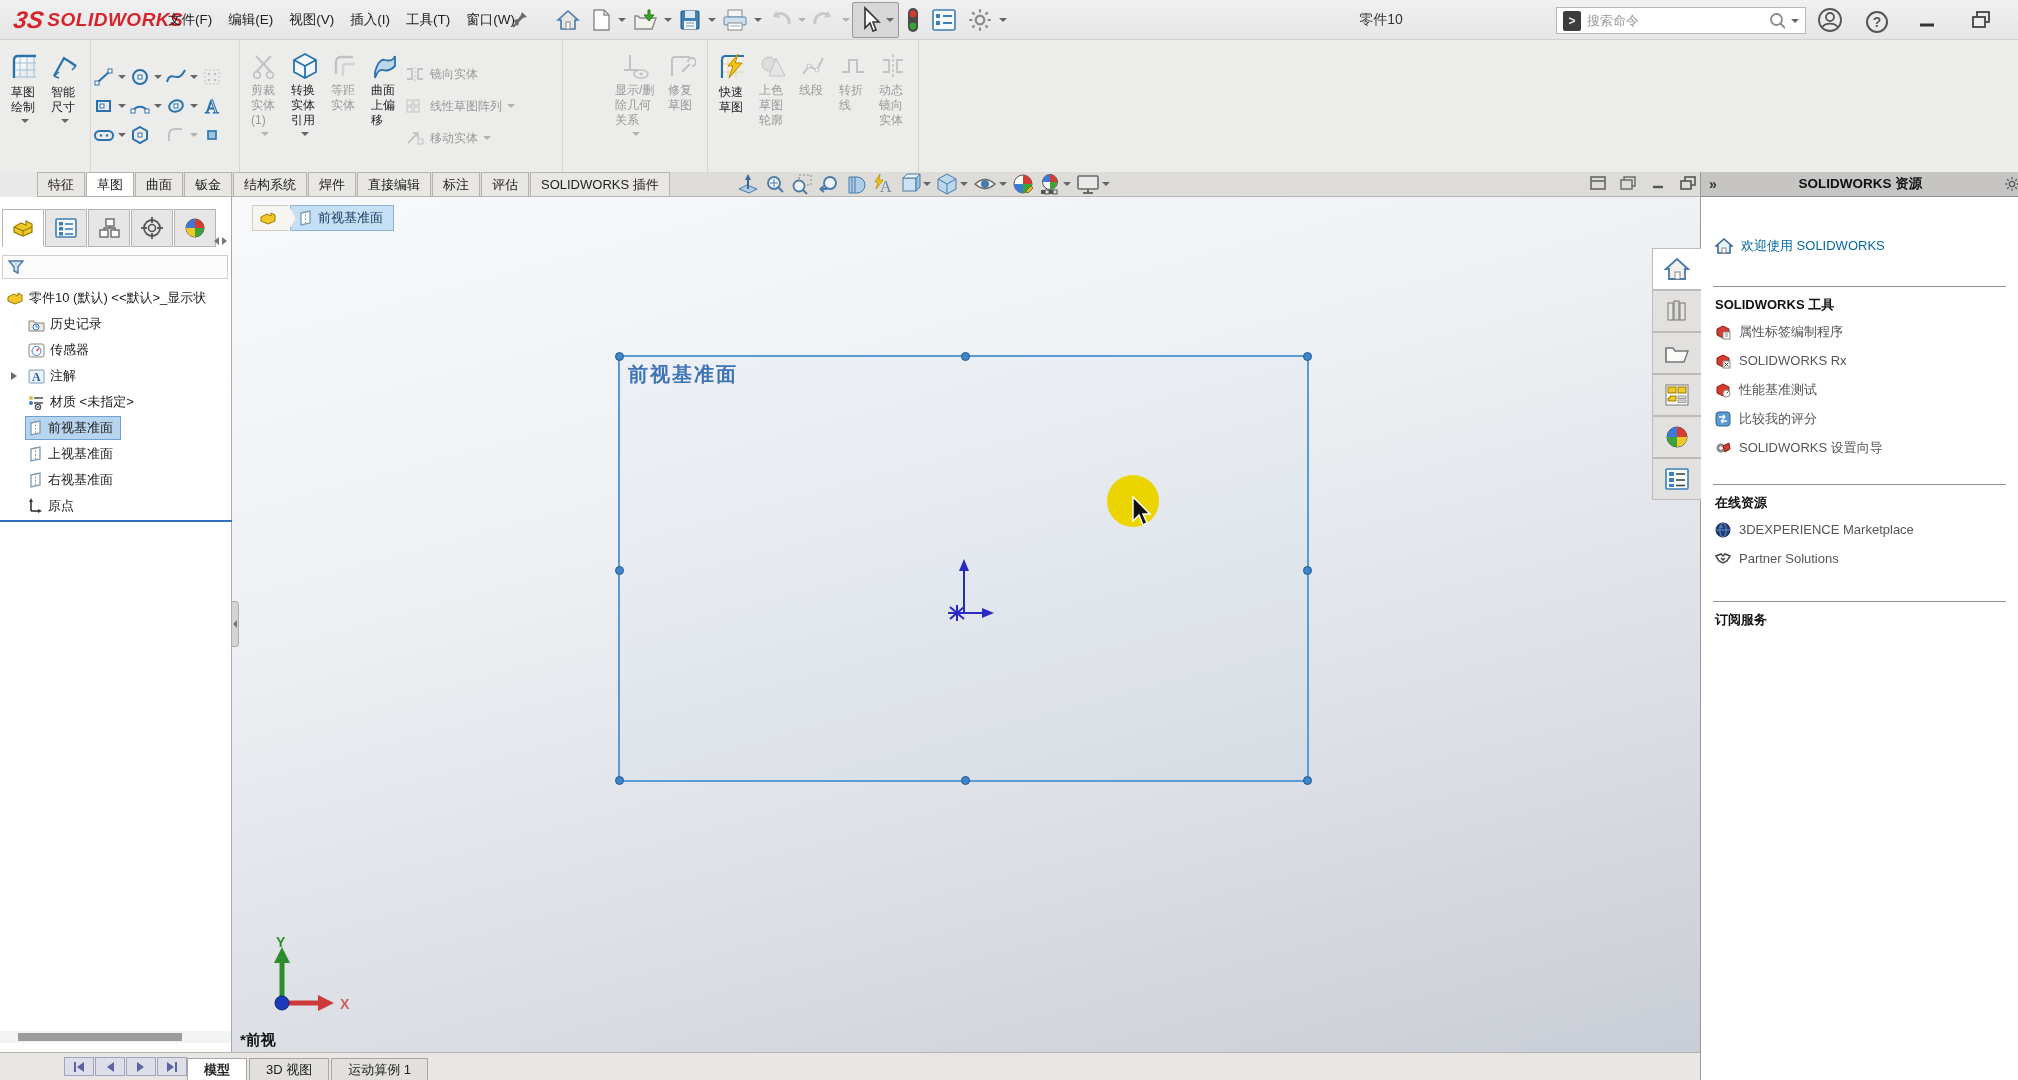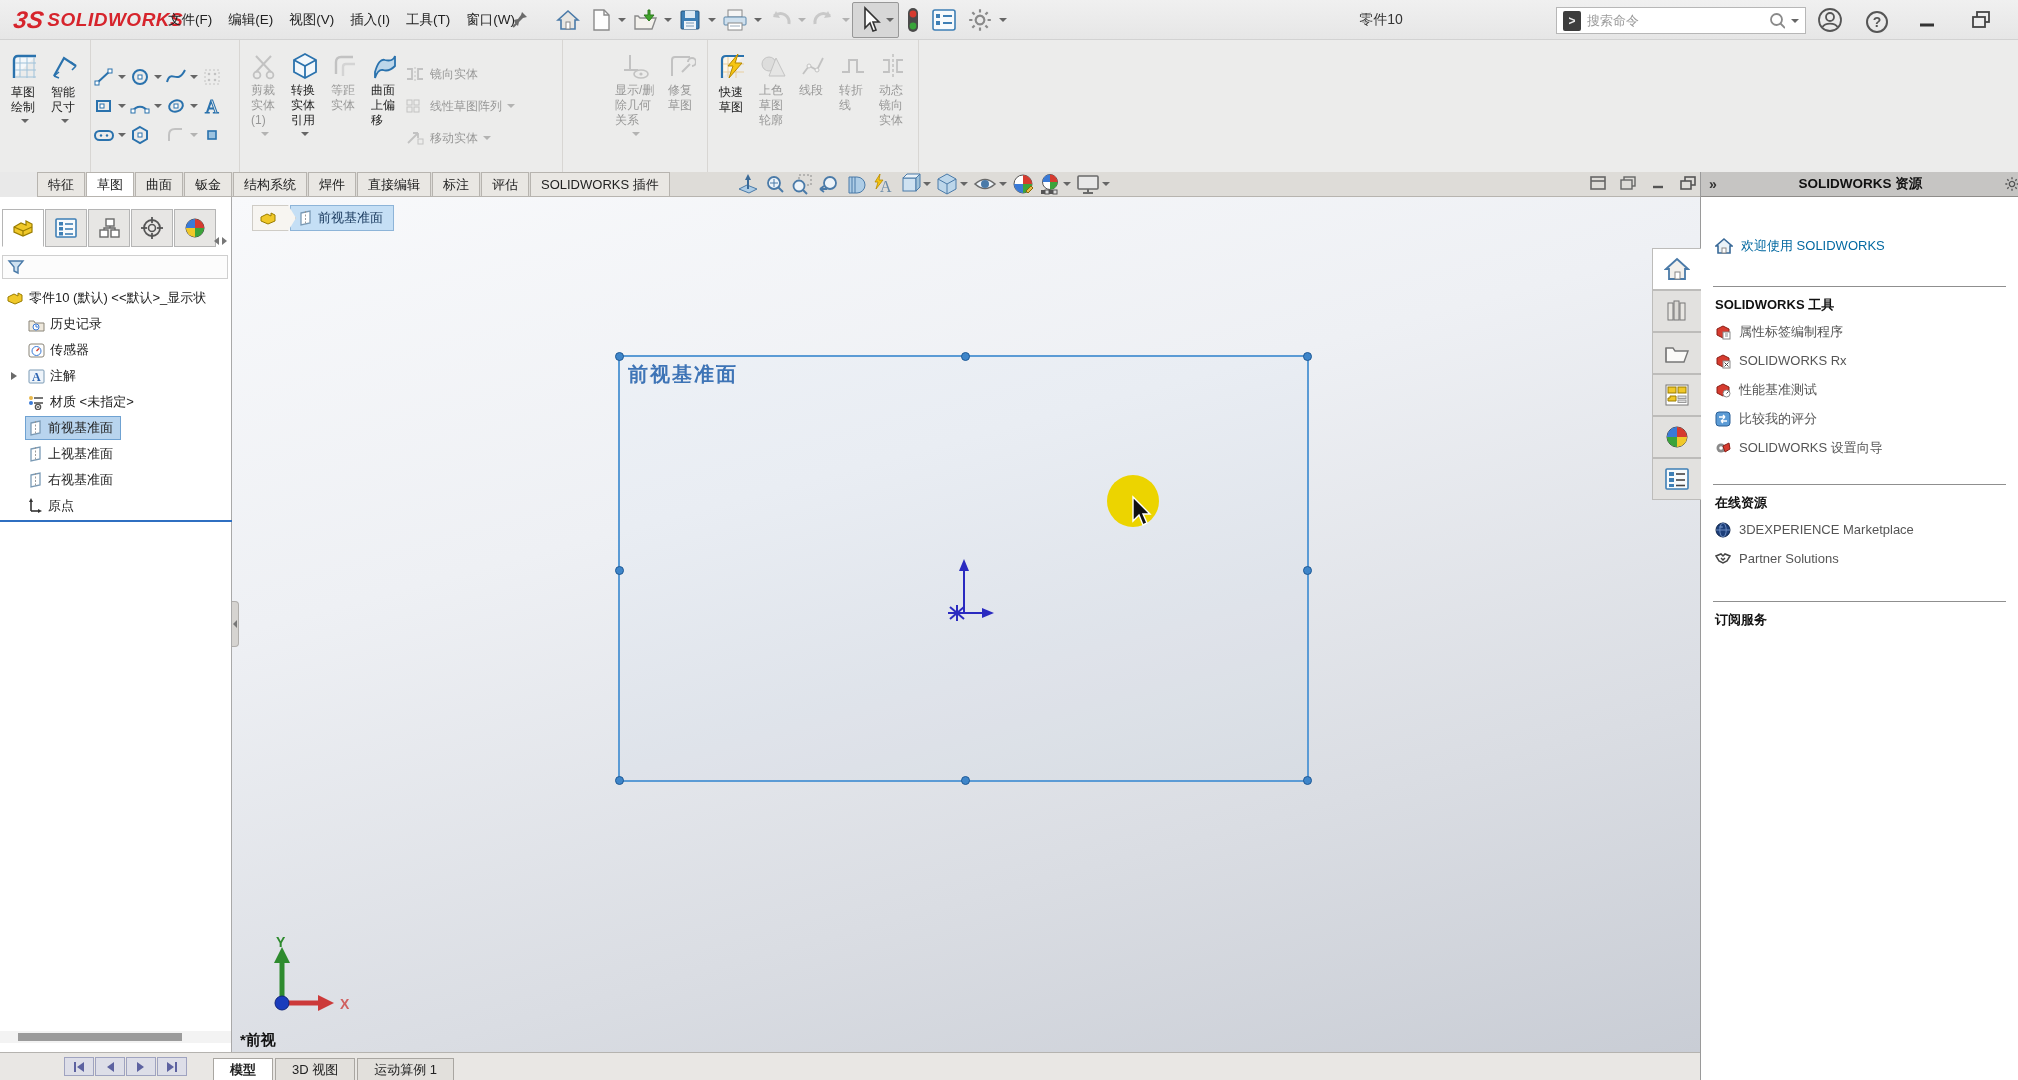--- a/index.html
+++ b/index.html
@@ -95,21 +95,21 @@
   #tpcol{position:absolute;left:1652px;top:248px;width:49px;}
   .tpt{width:49px;height:42px;background:#e2e1df;border:1px solid #bdbcba;border-right:none;display:flex;align-items:center;justify-content:center;}
   .tpt.active{background:#fff;}
 
   
   #bottombar{position:absolute;left:0;top:1052px;width:1700px;height:28px;background:#e9e7e4;border-top:1px solid #b5b3af;display:flex;align-items:center;}
   .nav{margin-left:64px;display:flex;gap:1px;}
   .nbtn{width:30px;height:19px;background:#dddee8;border:1px solid #9fa3c0;display:flex;align-items:center;justify-content:center;}
   .btab{height:23px;padding:0 16px;display:flex;align-items:center;font-size:13px;color:#222;background:#e2e0dc;border:1px solid #a9a6a1;border-bottom:none;margin-right:2px;}
   .btab.active{background:#fff;font-weight:bold;}
-  .btabs{display:flex;align-items:center;margin-left:26px;height:28px;padding-top:5px;}
+  .btabs{display:flex;align-items:center;height:28px;padding-top:5px;}
 </style>
 </head>
 <body>
 
 <div id="titlebar">
   <div class="logo">
     <span class="logoglyph">3S</span>
     <span class="logotxt">SOLIDWORKS</span>
   </div>
   <div class="menus">

